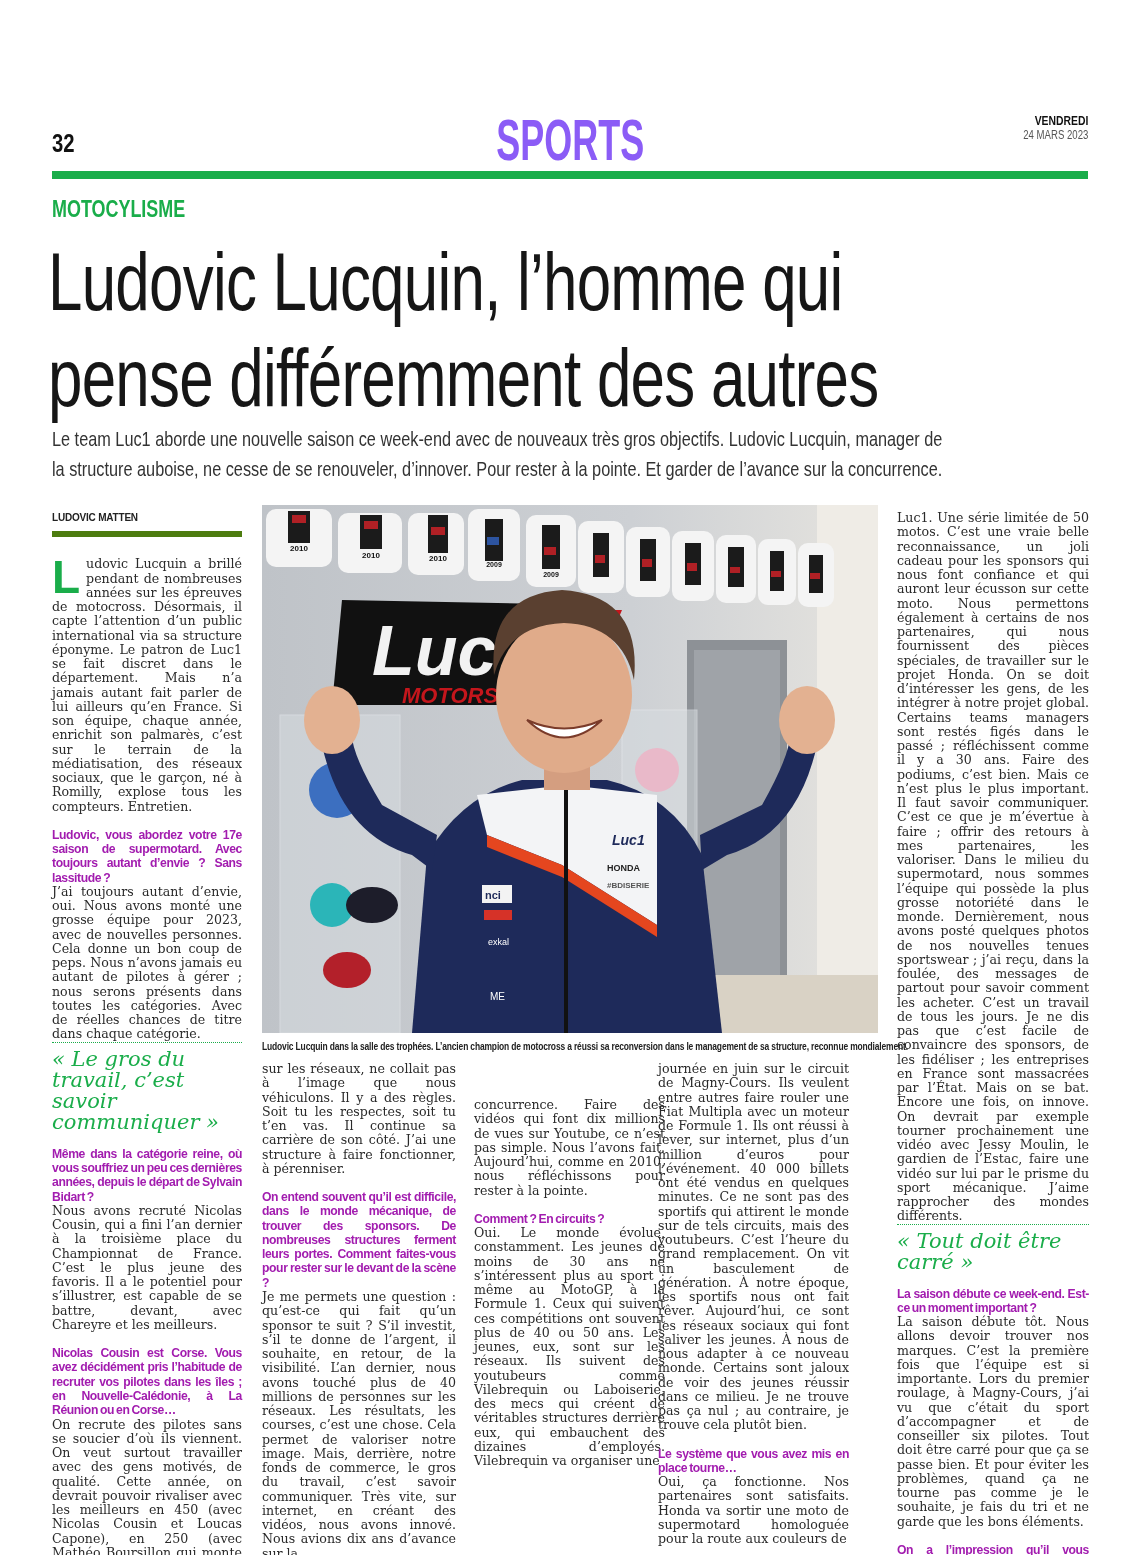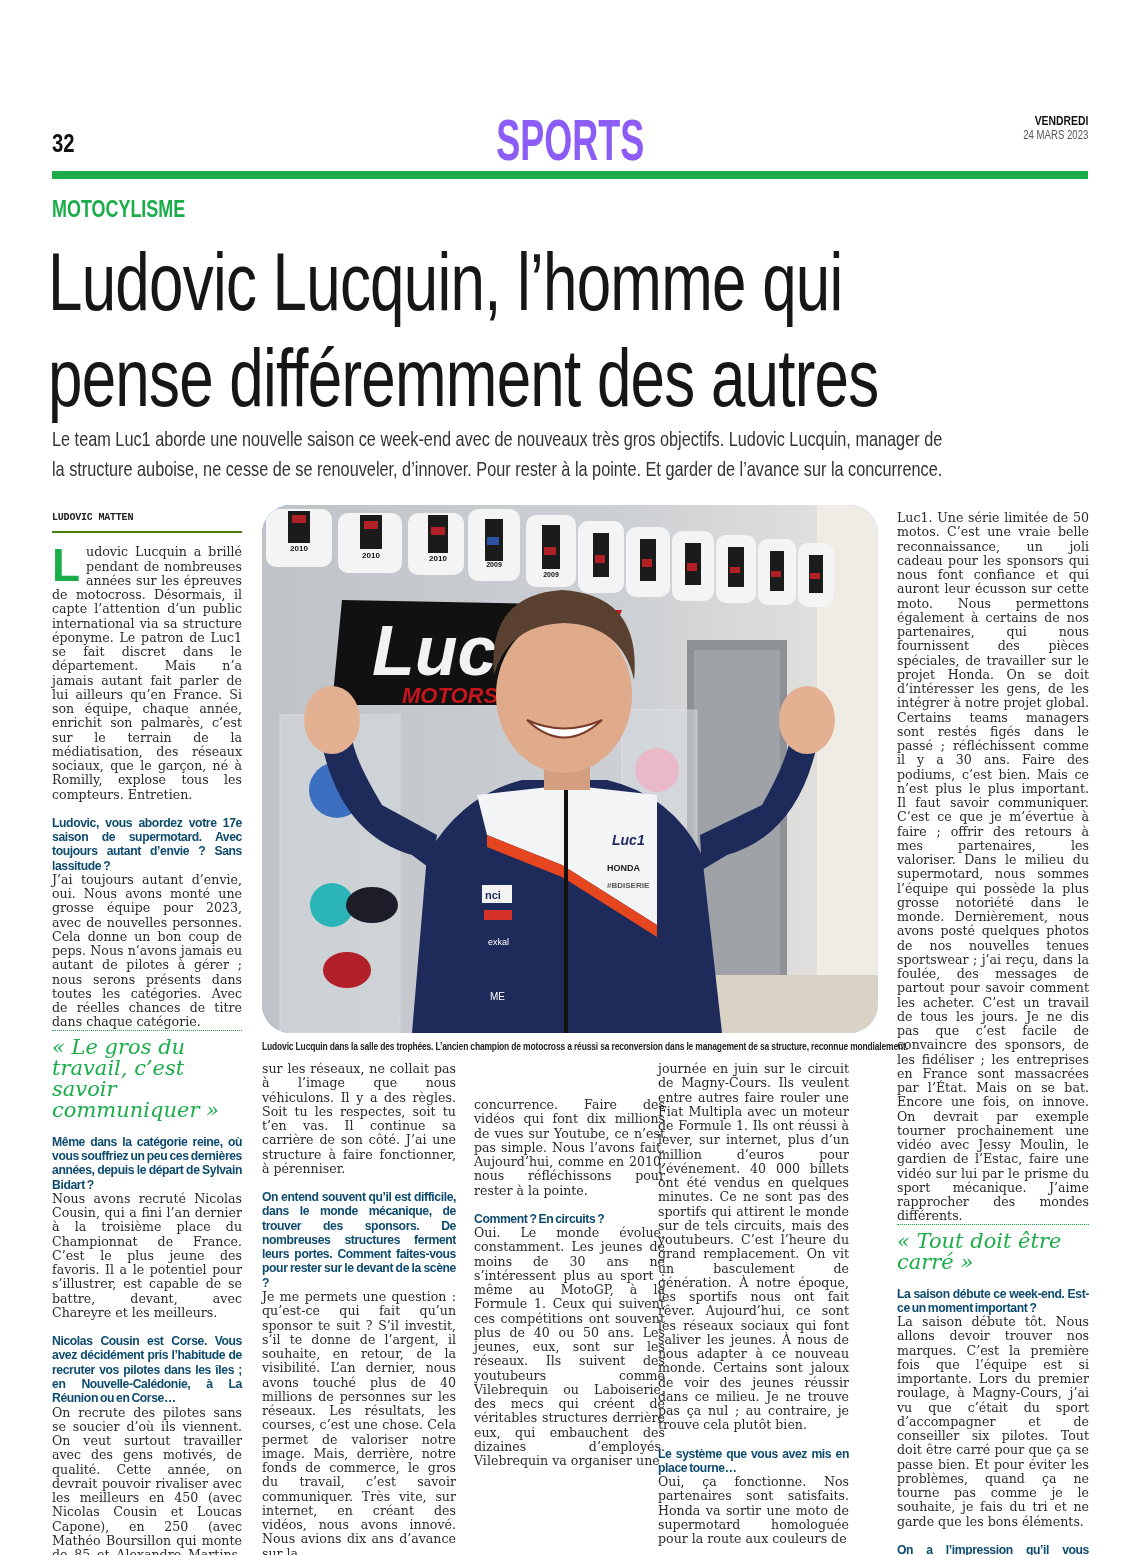--- a/index.html
+++ b/index.html
@@ -19,33 +19,33 @@
 
   .headline { position: absolute; left: 48px; top: 234px; width: 1100px; font-family: "Liberation Sans", sans-serif; font-weight: normal; font-size: 82px; line-height: 96px; color: #161616; transform: scaleX(0.755); transform-origin: left top; white-space: nowrap; letter-spacing: -1px; }
   .headline div { font-weight: 300; }
 
   .standfirst { position: absolute; left: 52px; top: 424px; width: 1300px; font-family: "Liberation Sans", sans-serif; font-size: 21px; line-height: 30px; color: #333; transform: scaleX(0.775); transform-origin: left top; }
   .standfirst div { white-space: nowrap; }
 
   
   .col { position: absolute; font-size: 12.6px; line-height: 14.25px; text-align: justify; color: #2a2a2a; }
   .col p { margin: 0; hyphens: manual; }
-  .q { font-family: "Liberation Sans", sans-serif; font-weight: bold; font-size: 12.2px; line-height: 14.3px; color: #0c4a6e; margin-top: 14px !important; letter-spacing: -0.4px; word-spacing: -1px; }
-  .byline { font-family: Liberation Mono, monospace; font-weight: bold; font-size: 10px; color: #222; letter-spacing: -0.2px; padding-bottom: 6px; border-bottom: 2px solid #4d7c0f; margin-bottom: 12px; }
+  .q { font-family: "Liberation Sans", sans-serif; font-weight: bold; font-size: 12.2px; line-height: 14.3px; color: #a21caf; margin-top: 14px !important; letter-spacing: -0.4px; word-spacing: -1px; }
+  .byline { font-family: Liberation Sans, sans-serif; font-weight: bold; font-size: 10px; color: #222; letter-spacing: -0.2px; padding-bottom: 6px; border-bottom: 6px solid #4d7c0f; margin-bottom: 20px; }
   .dropcap { float: left; font-family: "Liberation Sans", sans-serif; font-weight: bold; color: #1aad4a; font-size: 46px; line-height: 36px; margin: 2px 6px 0 0; }
   .pull { border-top: 1px dotted #1aad4a; margin-top: 16px; padding-top: 6px; font-style: italic; color: #1aad4a; font-size: 21px; line-height: 21px; text-align: left; }
 
   .col1 { left: 52px; top: 511px; width: 190px; }
   .col2 { left: 262px; top: 1062px; width: 194px; }
   .col3 { left: 474px; top: 1062px; width: 191px; margin-top: 36px; }
   .col4 { left: 658px; top: 1062px; width: 191px; }
   .col5 { left: 897px; top: 511px; width: 192px; }
 
   
-  .photo { position: absolute; left: 262px; top: 505px; width: 616px; height: 528px; overflow: hidden; background: #3b82f6; border-radius: 29px; }
+  .photo { position: absolute; left: 262px; top: 505px; width: 616px; height: 528px; overflow: hidden; background: #3b82f6; }
   .caption { position: absolute; left: 262px; top: 1040px; width: 800px; font-family: "Liberation Sans", sans-serif; font-weight: bold; font-size: 11px; color: #222; transform: scaleX(0.77); transform-origin: left top; white-space: nowrap; letter-spacing: -0.2px; }
 </style>
 </head>
 <body>
 
 <div class="page-number">32</div>
 <div class="rubric"><span>SPORTS</span></div>
 <div class="date-block">
   <span class="date-day">VENDREDI</span>
   <span class="date-full">24 MARS 2023</span>

